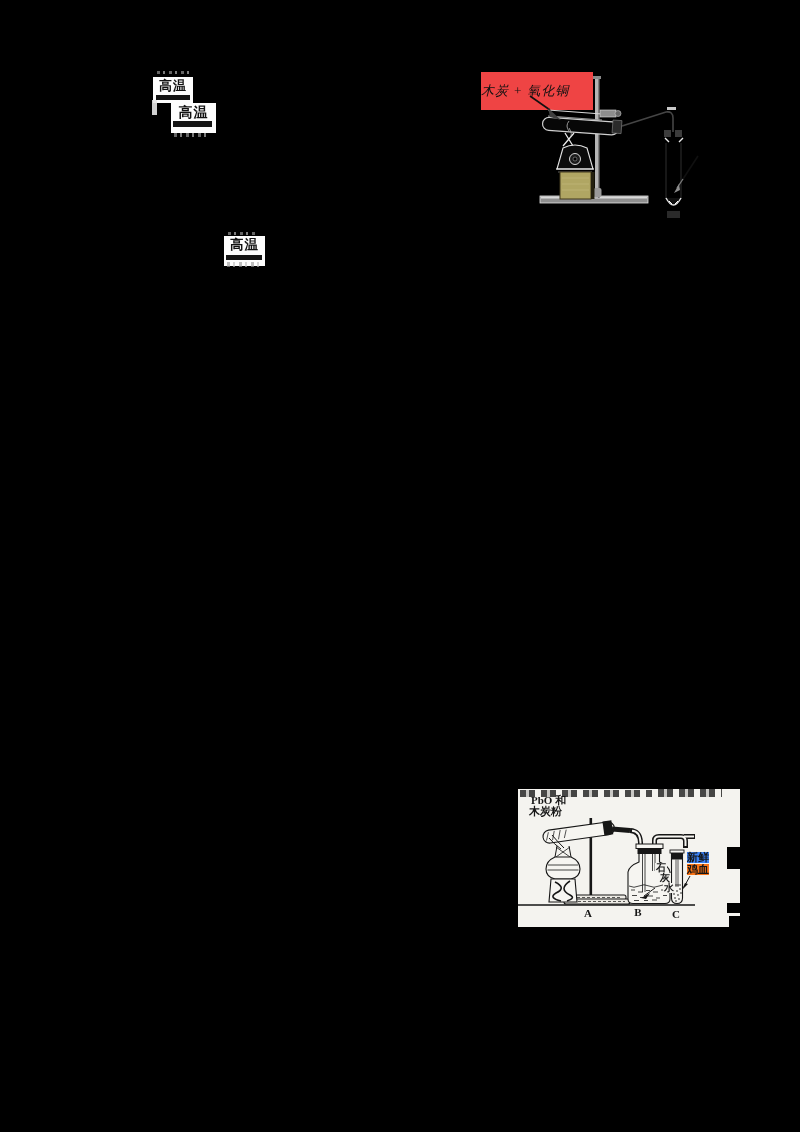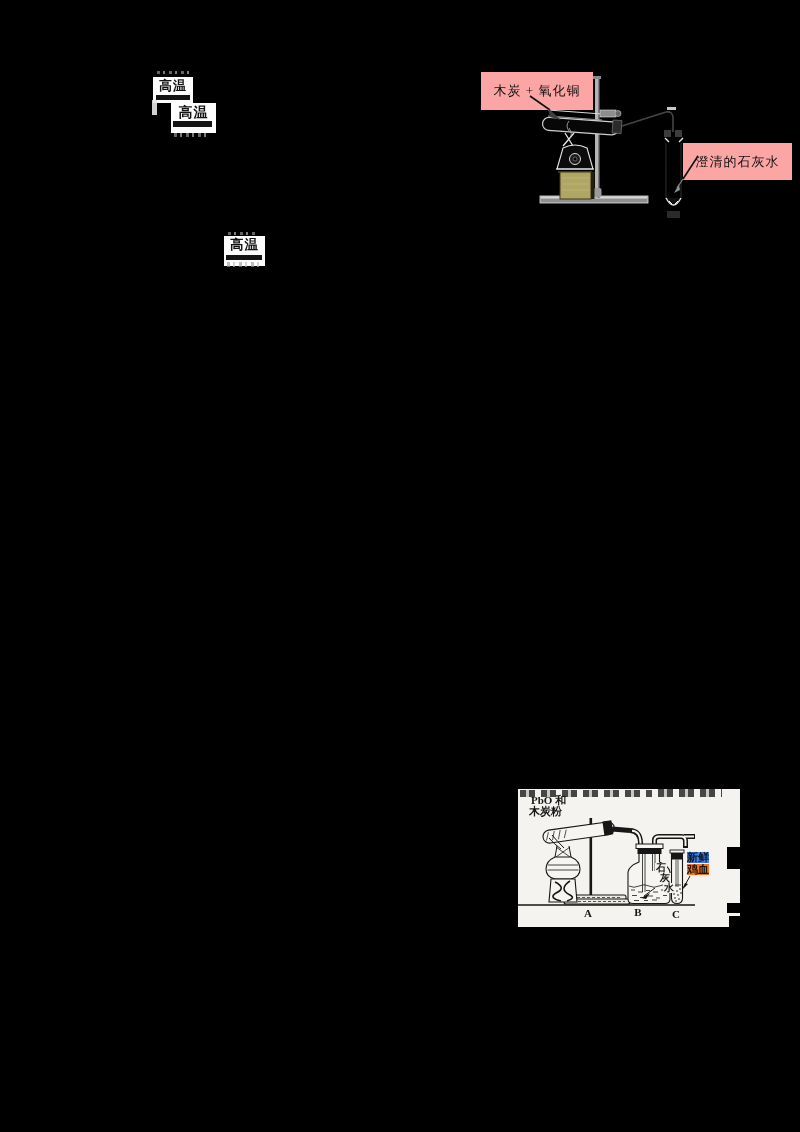--- a/index.html
+++ b/index.html
@@ -33,23 +33,23 @@
   .remnant{
     position:absolute;opacity:.65;
     background:repeating-linear-gradient(90deg,#9a9a9a 0 3px,transparent 3px 6px,#bdbdbd 6px 8px,transparent 8px 12px);
   }
   .remnant.solid{background:#e8e8e8;opacity:.9;}
 
   
   .diagram1{position:absolute;left:470px;top:60px;width:330px;height:170px;}
   .diagram1 svg{position:absolute;left:0;top:0;z-index:2;pointer-events:none;}
   .label-box{
-    position:absolute;background:#fca5a5;color:#111;z-index:1;
-    display:flex;align-items:center;justify-content:center;
-    font-size:13px;letter-spacing:1px;
+    position:absolute;background:#ef4444;color:#111;z-index:1;
+    display:flex;align-items:center;justify-content:flex-start;
+    font-size:13px;letter-spacing:1px;font-style:italic;
   }
   .label-reagent{left:11px;top:12px;width:112px;height:38px;}
   .label-limewater{left:213px;top:83px;width:109px;height:37px;}
 
   
   .diagram2{
     position:absolute;left:518px;top:789px;width:222px;height:138px;
     background:#f4f3ef;color:#161616;
   }
   .diagram2 svg{position:absolute;left:0;top:0;}
@@ -99,23 +99,20 @@
   <div class="remnant" style="left:157px;top:71px;width:32px;height:3px;"></div>
   <div class="remnant solid" style="left:152px;top:100px;width:5px;height:15px;"></div>
   <div class="remnant" style="left:174px;top:133px;width:32px;height:4px;"></div>
   <div class="remnant" style="left:228px;top:232px;width:28px;height:3px;"></div>
   <div class="remnant" style="left:227px;top:262px;width:34px;height:5px;"></div>
 
   <div class="diagram1">
     <div class="label-box label-reagent">
       <span>木炭 + 氧化铜</span>
     </div>
-    <div class="label-box label-limewater">
-      <span>澄清的石灰水</span>
-    </div>
     <svg width="330" height="170" viewBox="0 0 330 170">
 
       <g>
         <rect x="70" y="136" width="108" height="7" fill="#8f8f8f" stroke="#e3e3e3" stroke-width="0.8"></rect>
         <rect x="71" y="136.5" width="106" height="2" fill="#d9d9d9"></rect>
         <rect x="125" y="18" width="4" height="120" fill="#b5b5b5"></rect>
         <rect x="128.2" y="18" width="1.4" height="120" fill="#6e6e6e"></rect>
         <rect x="123" y="16" width="8" height="3" fill="#8a8a8a"></rect>
         <rect x="123.5" y="128" width="8" height="9" rx="2" fill="#9a9a9a"></rect>
       </g>

